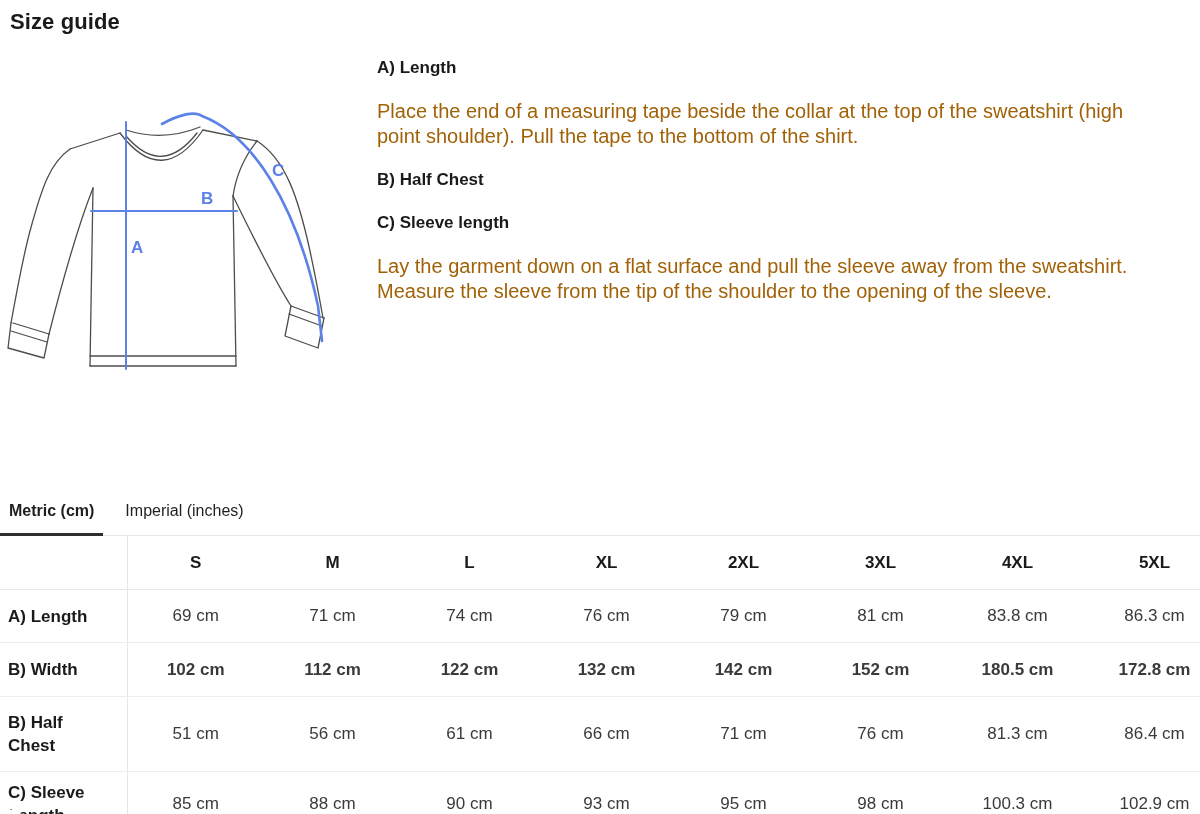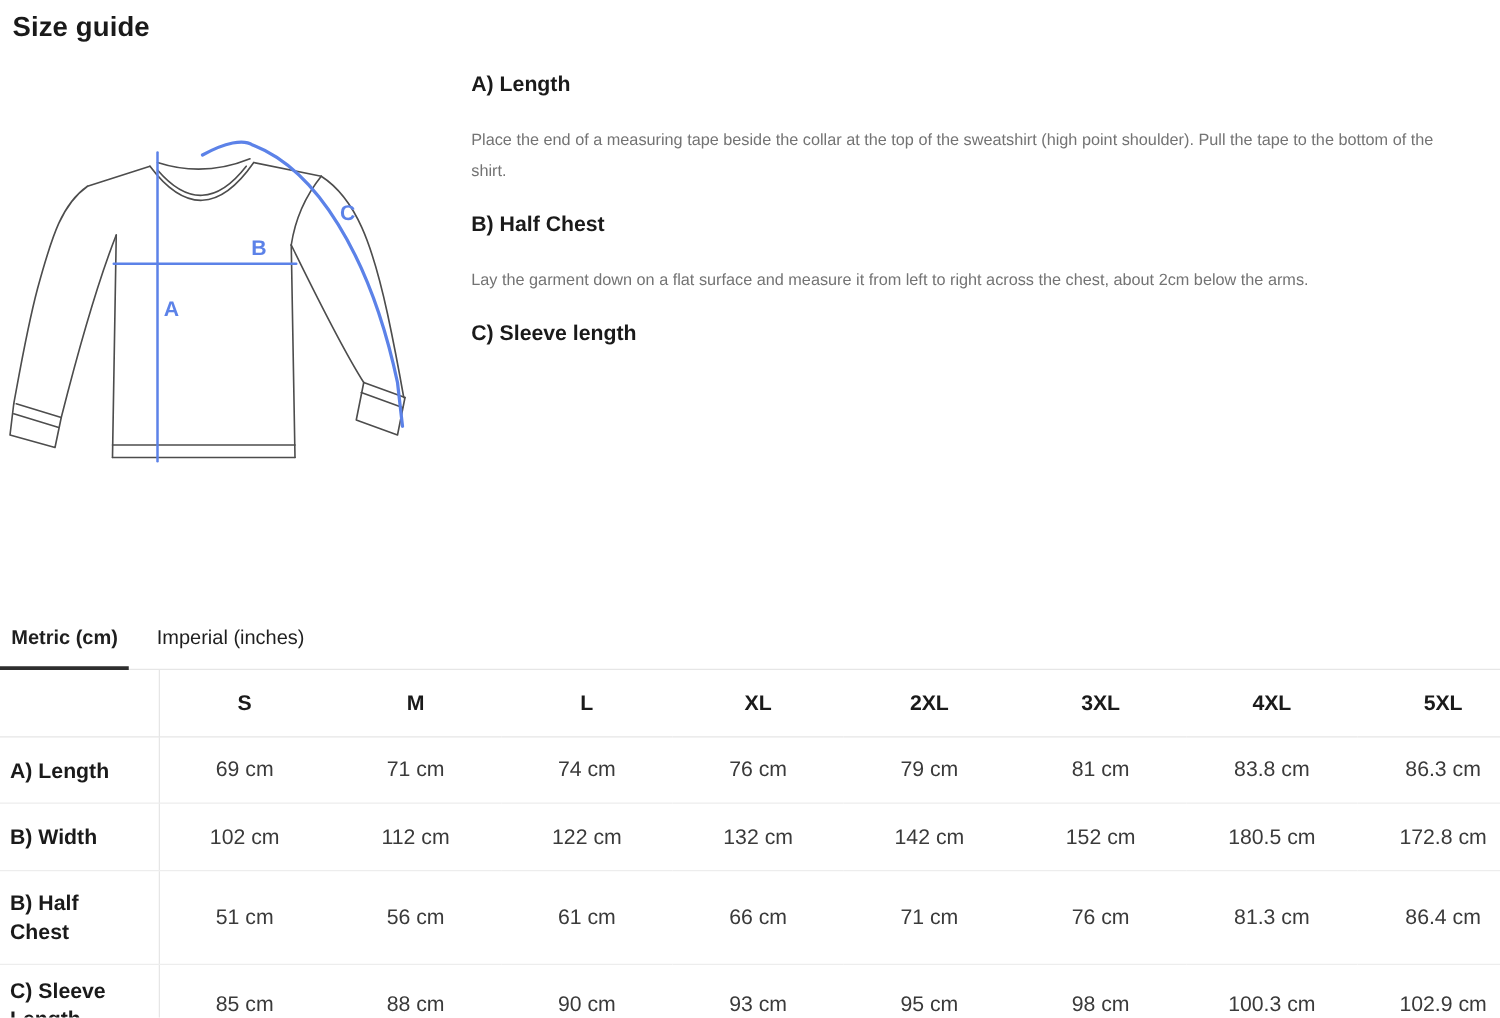--- a/index.html
+++ b/index.html
@@ -10,20 +10,21 @@
     height: 814px;
     overflow: hidden;
     font-family: "Liberation Sans", "DejaVu Sans", sans-serif;
     color: #1f1f1f;
   }
   .page {
     width: 1200px;
     height: 814px;
     overflow: hidden;
     position: relative;
+    border-radius: 25px;
   }
   .page-title {
     font-size: 22px;
     font-weight: 700;
     color: #1a1a1a;
     padding: 9px 0 0 10px;
     letter-spacing: 0.1px;
   }
   .top {
     display: flex;
@@ -42,23 +43,23 @@
     min-height: 406px;
   }
   .sec-heading {
     font-size: 17px;
     font-weight: 700;
     color: #1a1a1a;
     line-height: 24px;
     margin: 0 0 19px 0;
   }
   .sec-body, .note {
-    font-size: 13px;
+    font-size: 20px;
     font-weight: 400;
-    color: #737373;
+    color: #a16207;
     line-height: 25px;
     margin: 0 16px 19px 0;
   }
   .tabbar {
     margin-top: 30px;
     border-bottom: 1px solid #e6e6e6;
     padding-left: 0;
     display: flex;
     align-items: flex-end;
   }
@@ -107,21 +108,21 @@
     color: #1a1a1a;
     padding-left: 8px;
     padding-right: 20px;
     line-height: 23px;
   }
   table.size-table th.rowlabel-head,
   table.size-table td.rowlabel {
     border-right: 1px solid #e6e6e6;
   }
   tr.r-len  td { height: 52px; }
-  tr.r-wid  td { height: 53px; }
+  tr.r-wid  td { height: 53px; font-weight: bold; }
   tr.r-half td { height: 74px; }
   tr.r-slv  td { height: 64px; }
 </style>
 </head>
 <body>
 
 <div class="page">
 
   <div class="page-title">Size guide</div>
 
@@ -168,23 +169,23 @@
           <text x="272" y="75">C</text>
         </g>
       </svg>
     </div>
 
     <div class="text-col">
       <div class="sec-heading">A) Length</div>
       <p class="sec-body">Place the end of a measuring tape beside the collar at the top of the sweatshirt (high point shoulder). Pull the tape to the bottom of the shirt.</p>
 
       <div class="sec-heading">B) Half Chest</div>
-      <p class="sec-body">Lay the garment down on a flat surface and measure it from left to right across the chest, about 2cm below the arms.</p>
 
       <div class="sec-heading">C) Sleeve length</div>
+      <p class="sec-body">Lay the garment down on a flat surface and pull the sleeve away from the sweatshirt. Measure the sleeve from the tip of the shoulder to the opening of the sleeve.</p>
 
     </div>
   </div>
 
   <div class="tabbar">
     <div class="tab active">Metric (cm)</div>
     <div class="tab">Imperial (inches)</div>
   </div>
 
   <table class="size-table">

